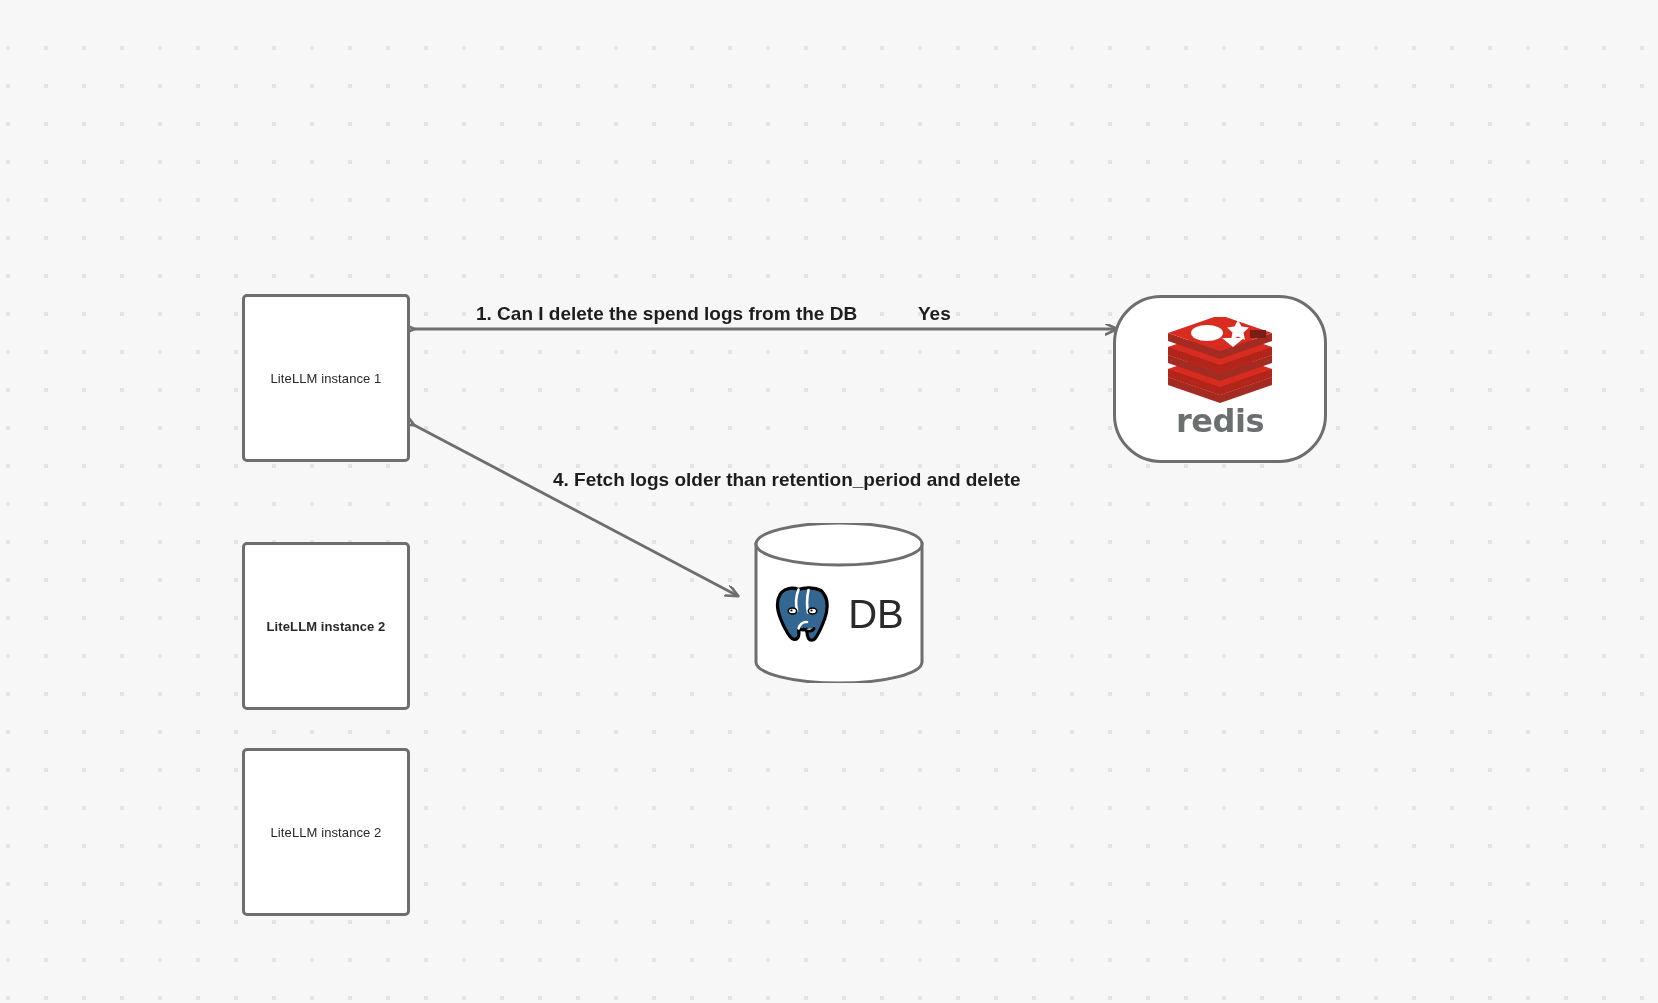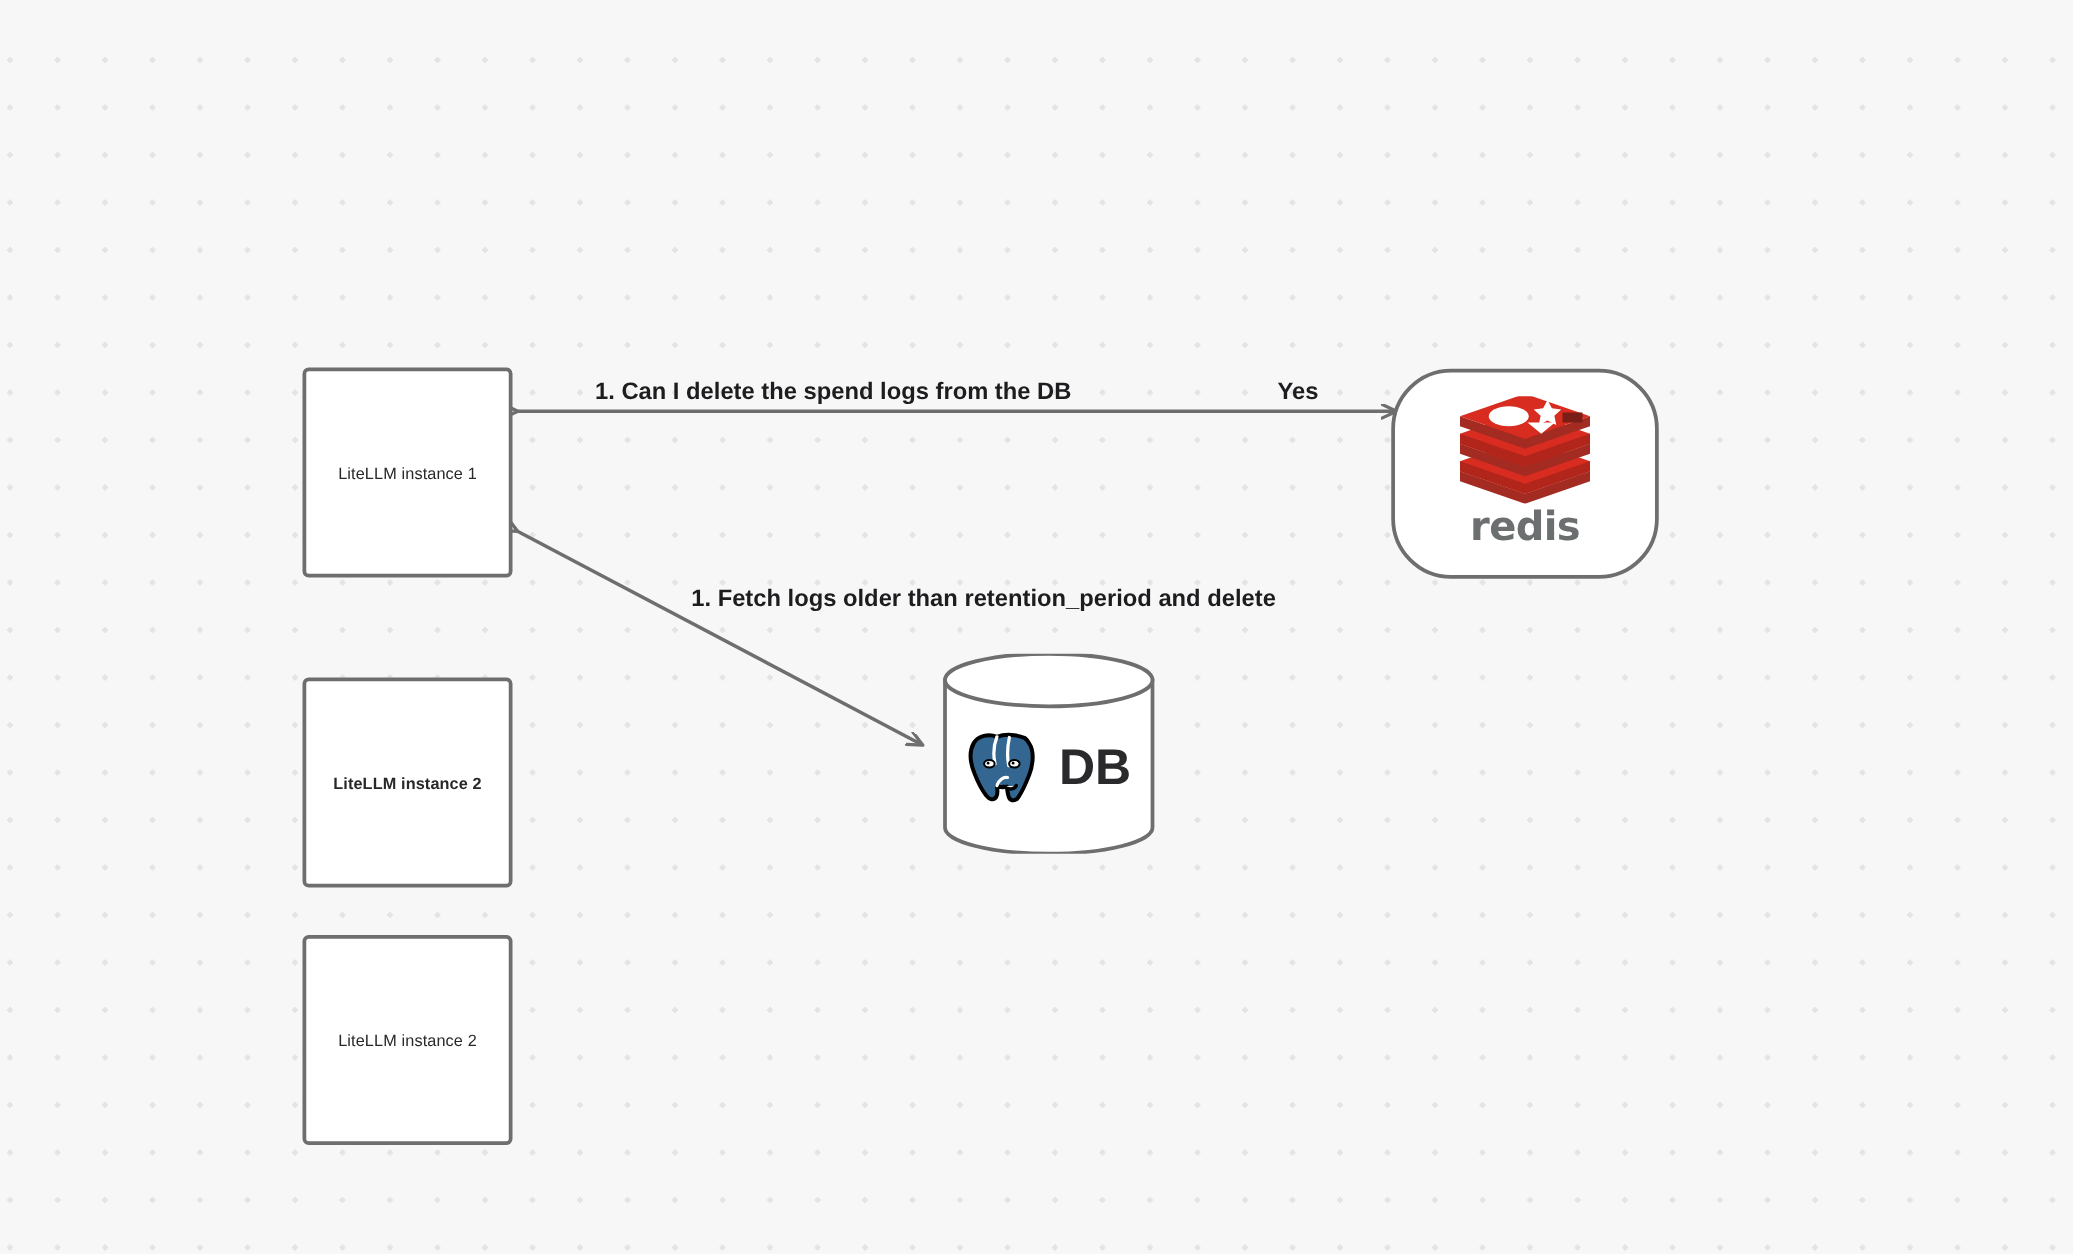--- a/index.html
+++ b/index.html
@@ -76,21 +76,20 @@
   }
   .db-inner {
     position: absolute;
     inset: 0;
     display: flex;
     align-items: center;
     justify-content: center;
     gap: 12px;
     padding-top: 21px;
     box-sizing: border-box;
-    font-weight: bold;
   }
   .db-label {
     font-family: "Liberation Sans", sans-serif;
     font-size: 40px;
     color: #2a2a2c;
     line-height: 1;
     user-select: none;
   }
 
   
@@ -132,23 +131,23 @@
 
       Redis --&gt;
     <line x1="414" y1="295" x2="1117" y2="295" stroke="#6e6e6e" stroke-width="2.8" marker-start="url(#arrowLeft)" marker-end="url(#arrowRight)"></line>
 
       DB --&gt;
     <line x1="414" y1="391" x2="738" y2="562" stroke="#6e6e6e" stroke-width="2.8" marker-start="url(#arrowLeft)" marker-end="url(#arrowRight)"></line>
   </svg>
 
   <div class="edge-label" style="left:476px; top:269px;">1.  Can I delete the spend logs from the DB</div>
 
-  <div class="edge-label" style="left:1022px; top:269px;">Yes</div>
-
-  <div class="edge-label" style="left:553px; top:435px;">1.  Fetch logs older than retention_period and delete</div>
+  <div class="edge-label" style="left:918px; top:269px;">Yes</div>
+
+  <div class="edge-label" style="left:553px; top:435px;">4.  Fetch logs older than retention_period and delete</div>
 
   <div class="node-box" style="left:242px; top:260px; width:168px; height:168px;">
     <span class="node-box-label">LiteLLM instance 1</span>
   </div>
 
   <div class="node-box" style="left:242px; top:508px; width:168px; height:168px;font-weight:bold;">
     <span class="node-box-label">LiteLLM instance 2</span>
   </div>
 
   <div class="node-box" style="left:242px; top:714px; width:168px; height:168px;">

